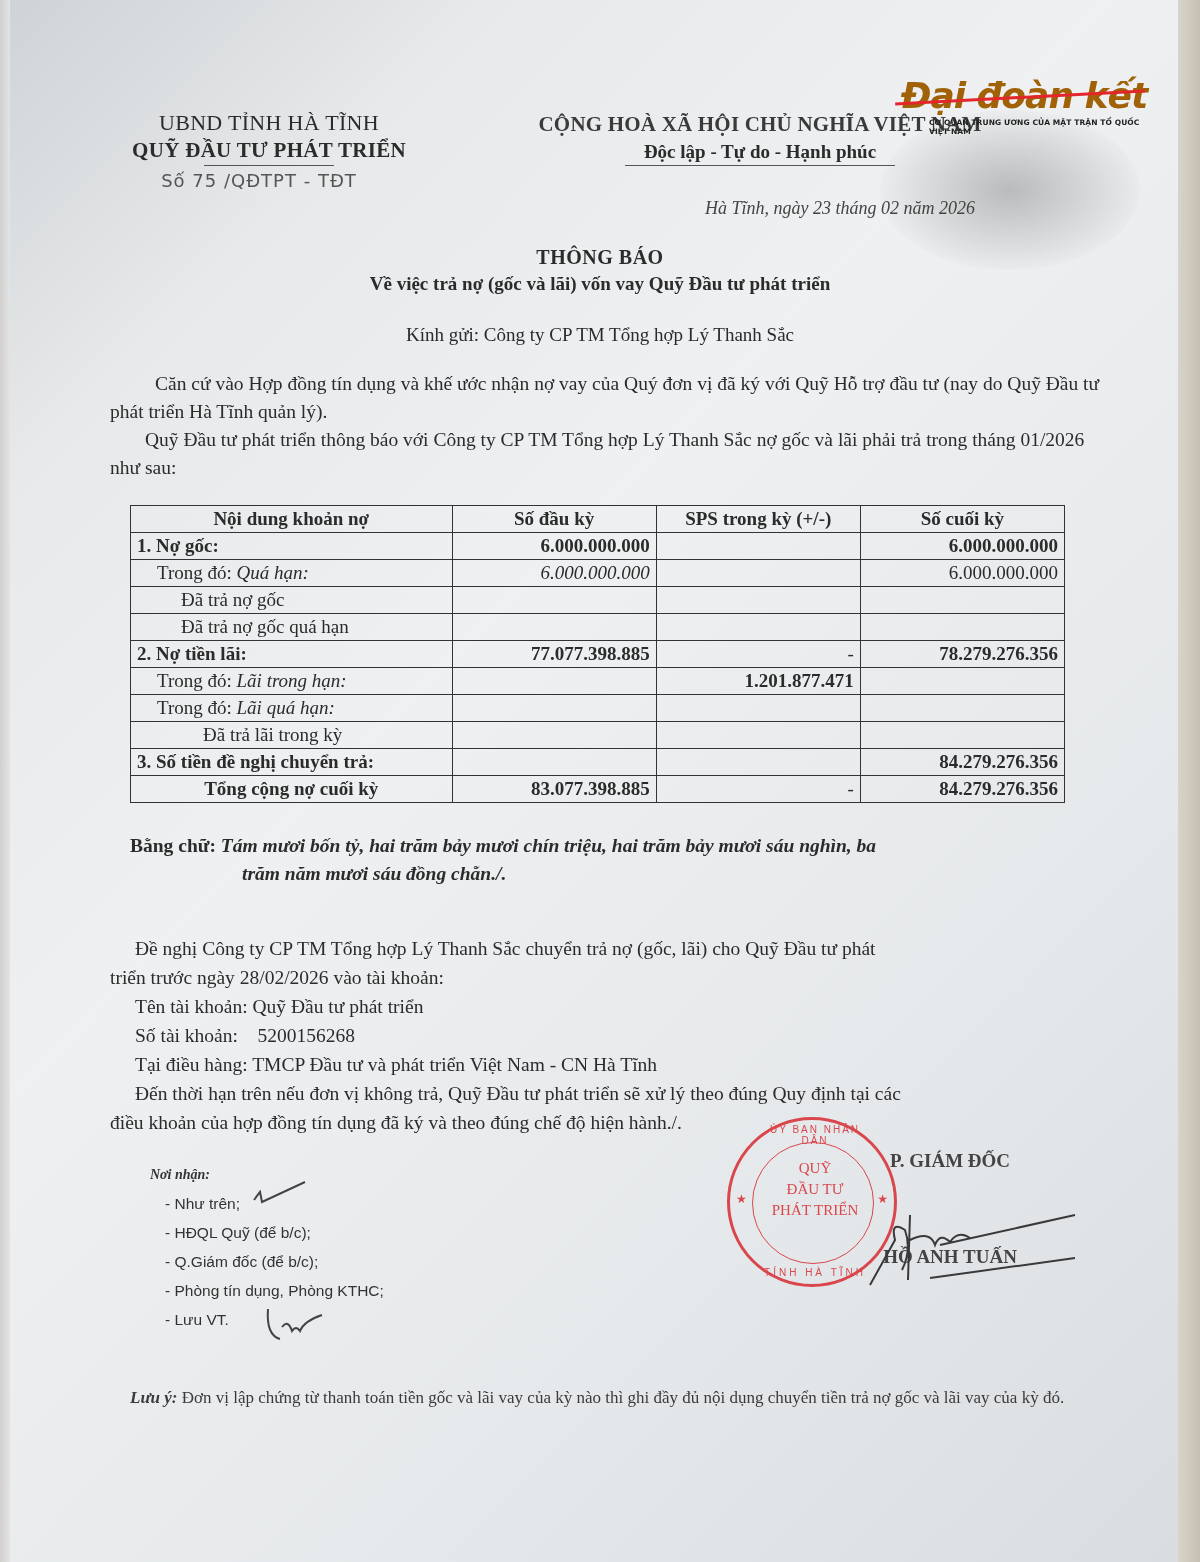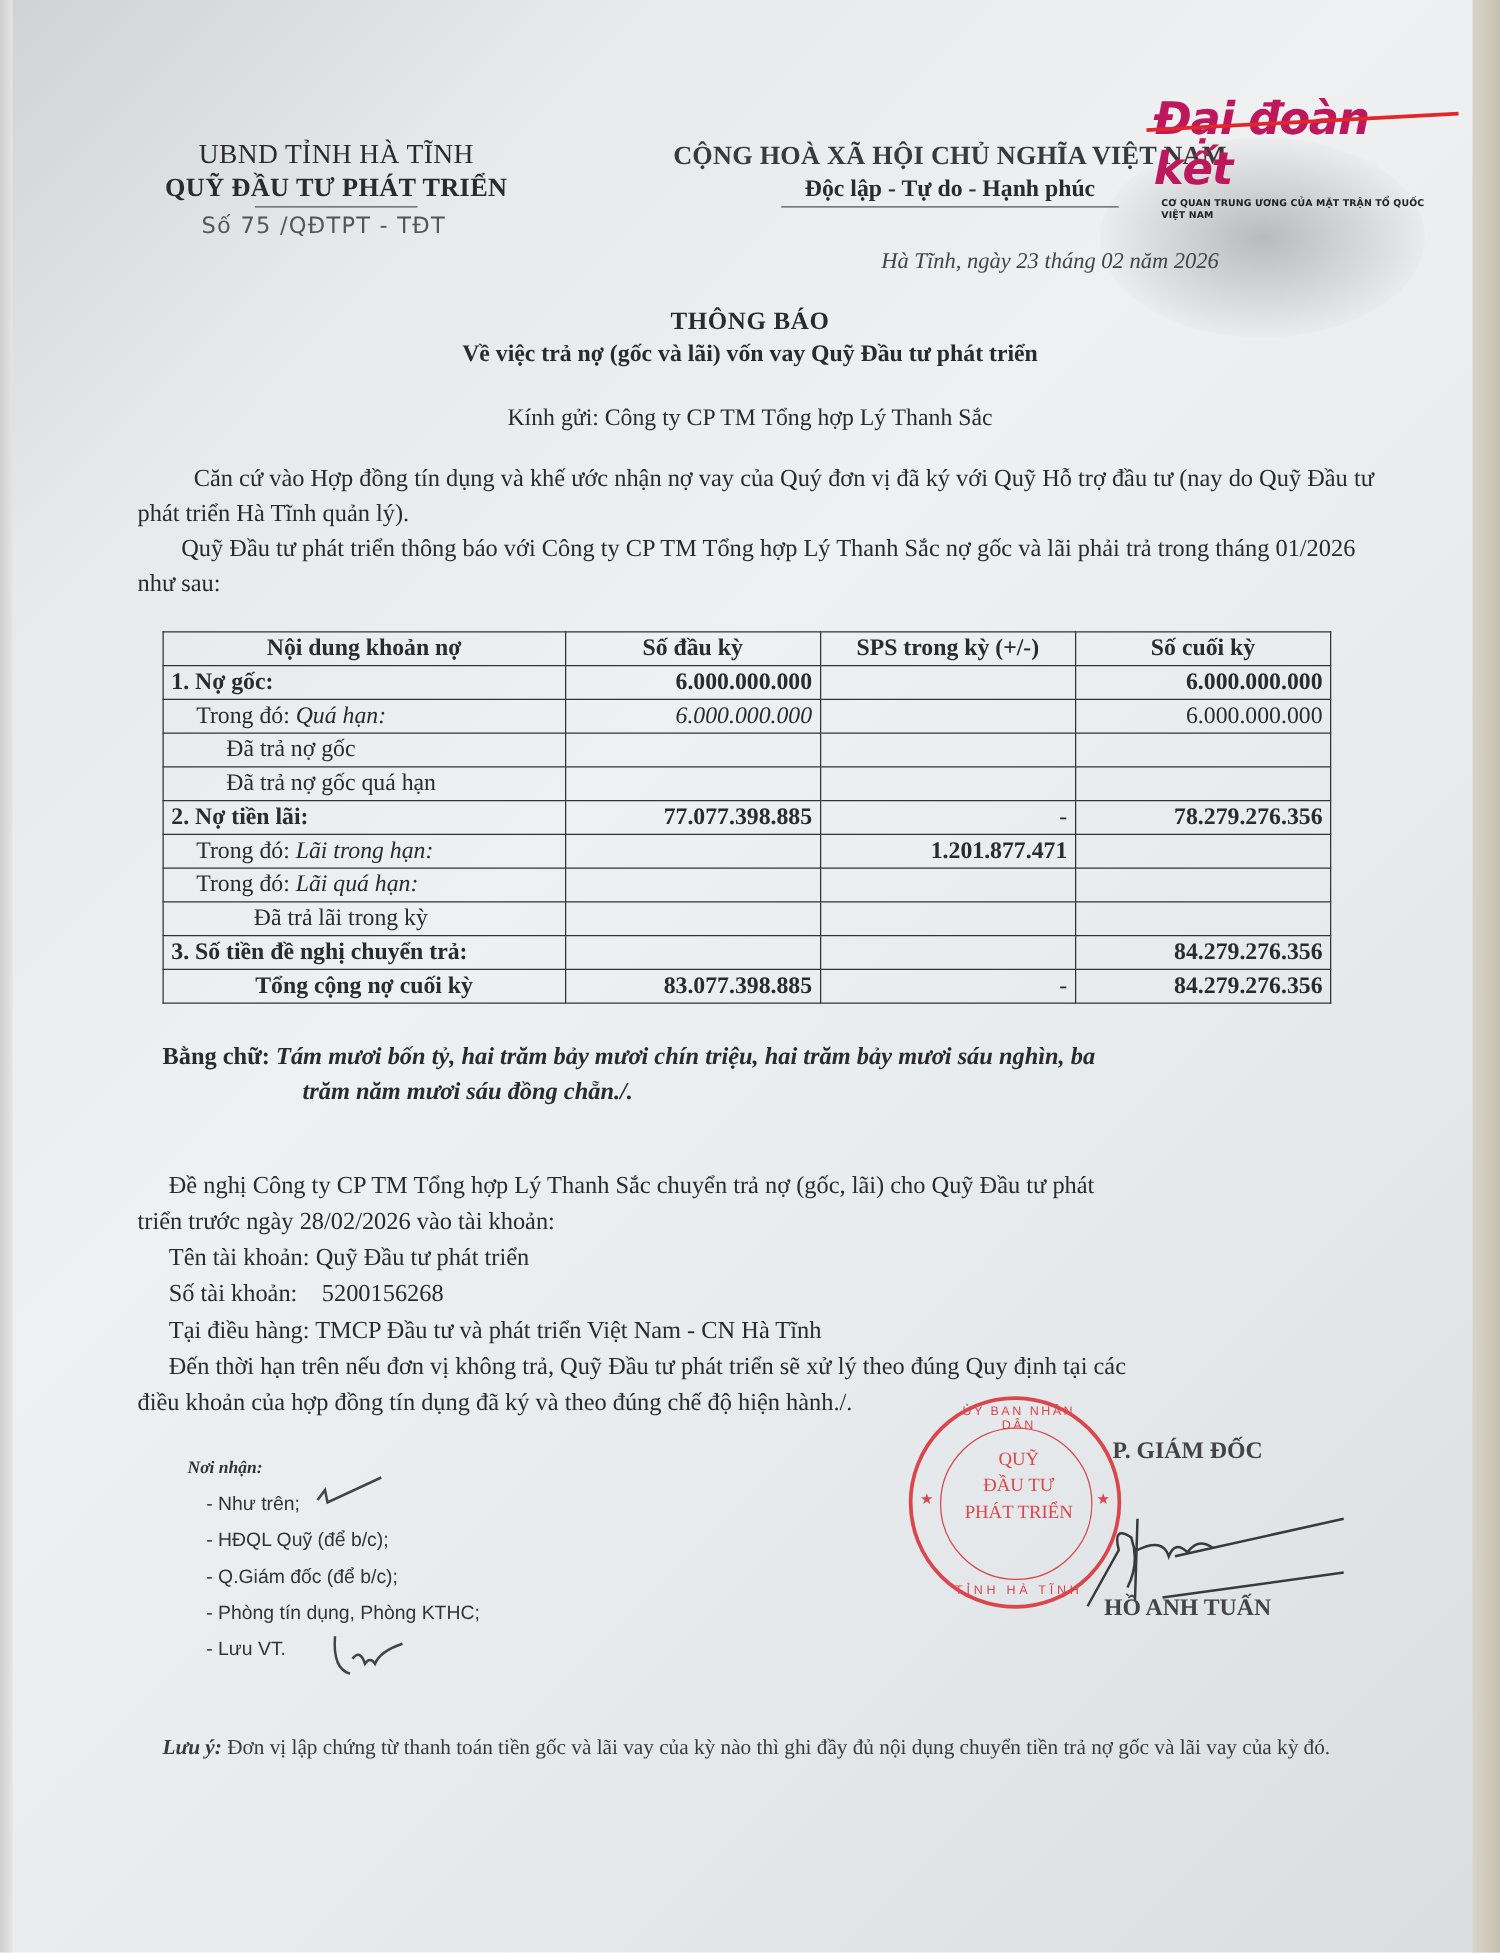--- a/index.html
+++ b/index.html
@@ -37,22 +37,22 @@
   .hdr-right { left: 500px; top: 112px; width: 520px; text-align: center; }
   .hdr-right .l1 { font-size: 21px; font-weight: bold; letter-spacing: 0.2px; color: #3a3a3a; }
   .hdr-right .l2 { font-size: 19px; font-weight: bold; margin-top: 4px; }
   .hdr-right .rule { width: 270px; height: 1px; background: #555; margin: 2px auto 0; }
   .date { left: 640px; top: 198px; width: 400px; text-align: center; font-style: italic; font-size: 18px; color: #444; }
 
   
   .logo { left: 895px; top: 76px; width: 260px; }
   .logo .name {
     font-family: "DejaVu Sans", sans-serif; font-style: italic; font-weight: bold;
-    font-size: 36px; color: #be185d; letter-spacing: -1px; line-height: 40px;
-    padding-left: 6px; position: relative; margin-left: 22px;
+    font-size: 36px; color: #a16207; letter-spacing: -1px; line-height: 40px;
+    padding-left: 6px; position: relative;
   }
   .logo .name::before {
     content: ""; position: absolute; left: 0; top: 20px; width: 250px; height: 3px;
     background: #e3262b; transform: rotate(-3deg);
   }
   .logo .tag {
     font-family: "DejaVu Sans", sans-serif; font-weight: bold; font-size: 7.5px;
     color: #222; letter-spacing: 0.1px; margin-top: 2px; margin-left: 34px;
   }
 
@@ -90,21 +90,21 @@
   .req .first { text-indent: 25px; }
 
   
   .recv { left: 150px; top: 1160px; width: 360px; font-family: "Liberation Sans", sans-serif; font-size: 15.5px; line-height: 29px; color: #333; }
   .recv .h { font-family: "Liberation Serif", serif; font-weight: bold; font-style: italic; font-size: 14px; }
   .recv .item { padding-left: 15px; }
 
   
   .sign { left: 800px; top: 1150px; width: 300px; text-align: center; }
   .sign .role { font-size: 19px; font-weight: bold; color: #444; }
-  .sign .person { font-size: 19px; font-weight: bold; color: #444; margin-top: 104px; }
+  .sign .person { font-size: 19px; font-weight: bold; color: #444; margin-top: 74px; }
 
   .stamp {
     left: 727px; top: 1117px; width: 170px; height: 170px; border-radius: 50%;
     border: 3px solid #d9474d; box-sizing: border-box;
   }
   .stamp .inner {
     position: absolute; left: 22px; top: 22px; width: 120px; height: 120px;
     border-radius: 50%; border: 1.5px solid #d9474d;
   }
   .stamp .txt {

